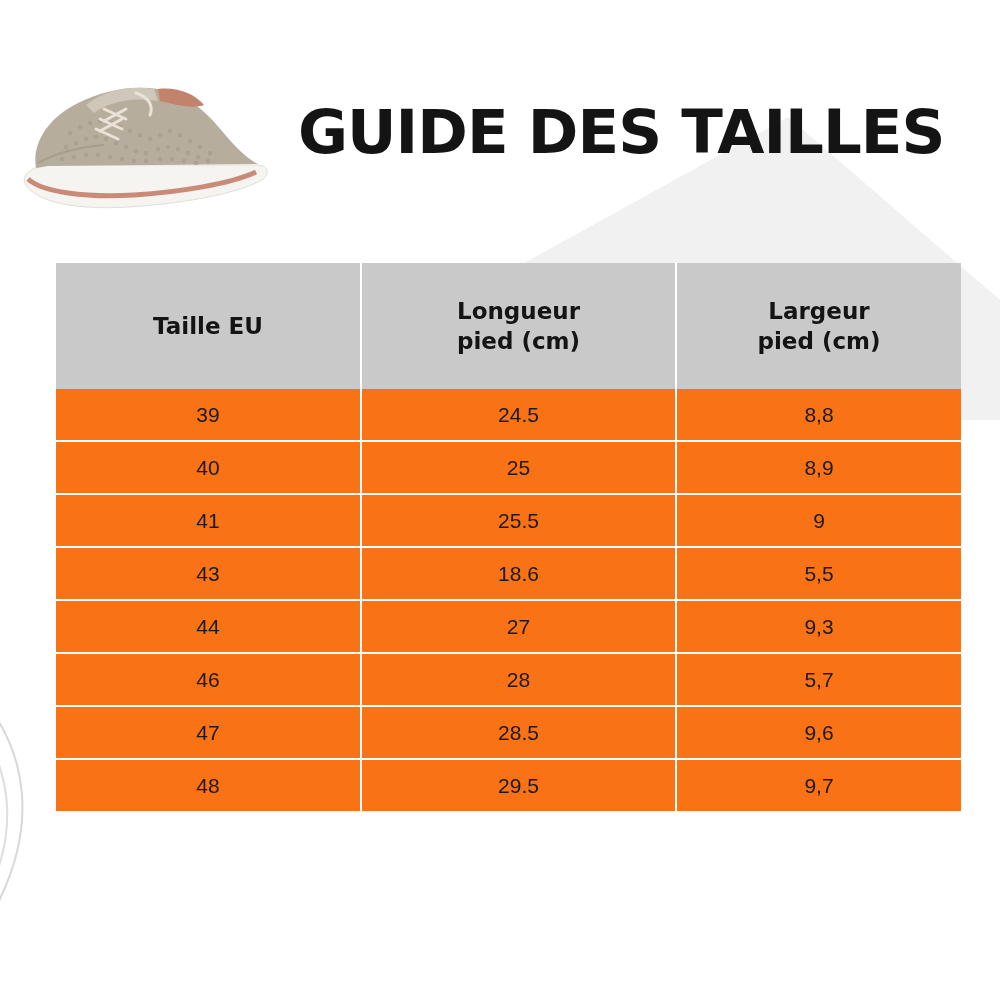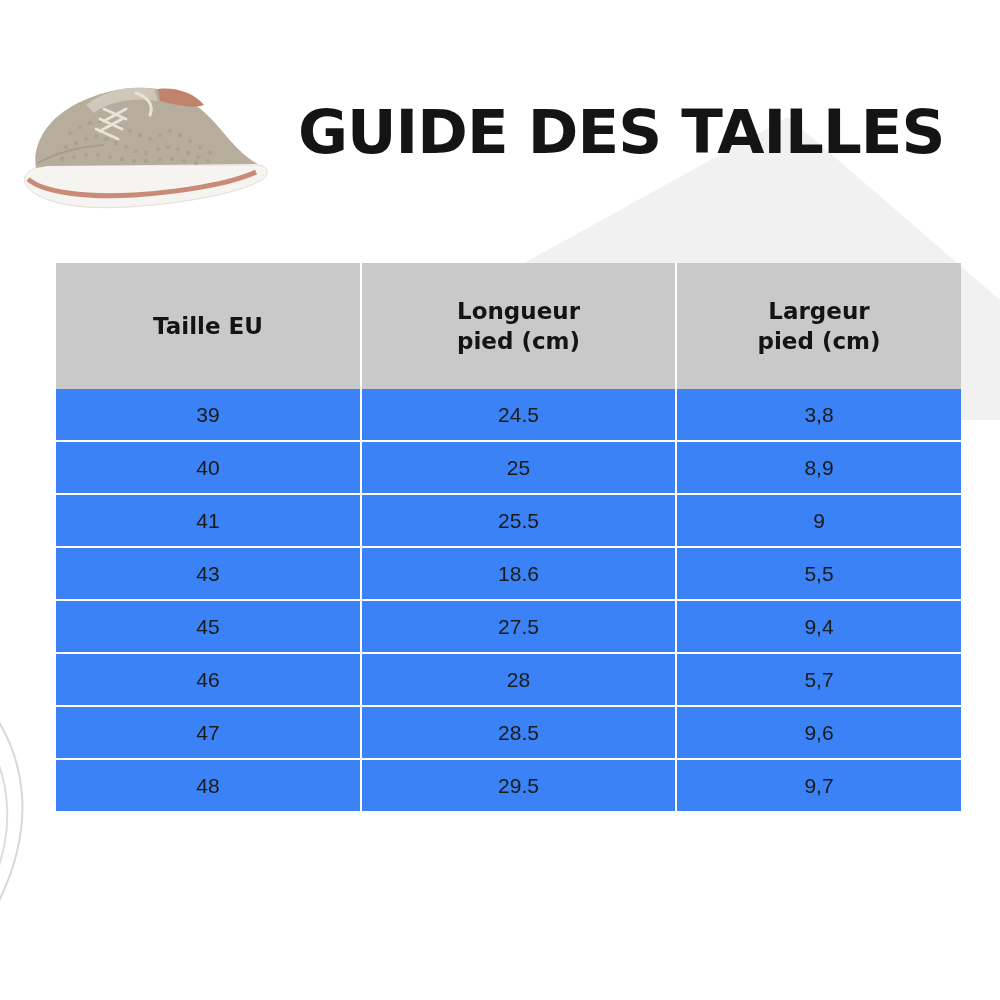--- a/index.html
+++ b/index.html
@@ -108,21 +108,21 @@
     padding: 4px 6px;
     text-align: center;
     vertical-align: middle;
     border-right: 2px solid #ffffff;
     line-height: 30px;
     font-family: "DejaVu Sans", sans-serif;
   }
   table.size-table th:last-child { border-right: none; margin-top: 8px; }
 
   table.size-table td {
-    background: #3b82f6;
+    background: #f97316;
     color: #1a1a1a;
     font-size: 21px;
     font-weight: 400;
     height: 49px;
     text-align: center;
     vertical-align: middle;
     border-right: 2px solid #ffffff;
     border-bottom: 2px solid #ffffff;
     font-family: "Liberation Sans", sans-serif;
   }
@@ -242,41 +242,41 @@
           <th>
             <div>Largeur</div>
             <div>pied (cm)</div>
           </th>
         </tr>
       </thead>
       <tbody>
         <tr>
             <td>39</td>
             <td>24.5</td>
-            <td>3,8</td>
+            <td>8,8</td>
           </tr>
         <tr>
             <td>40</td>
             <td>25</td>
             <td>8,9</td>
           </tr>
         <tr>
             <td>41</td>
             <td>25.5</td>
             <td>9</td>
           </tr>
         <tr>
             <td>43</td>
             <td>18.6</td>
             <td>5,5</td>
           </tr>
         <tr>
-            <td>45</td>
-            <td>27.5</td>
-            <td>9,4</td>
+            <td>44</td>
+            <td>27</td>
+            <td>9,3</td>
           </tr>
         <tr>
             <td>46</td>
             <td>28</td>
             <td>5,7</td>
           </tr>
         <tr>
             <td>47</td>
             <td>28.5</td>
             <td>9,6</td>

